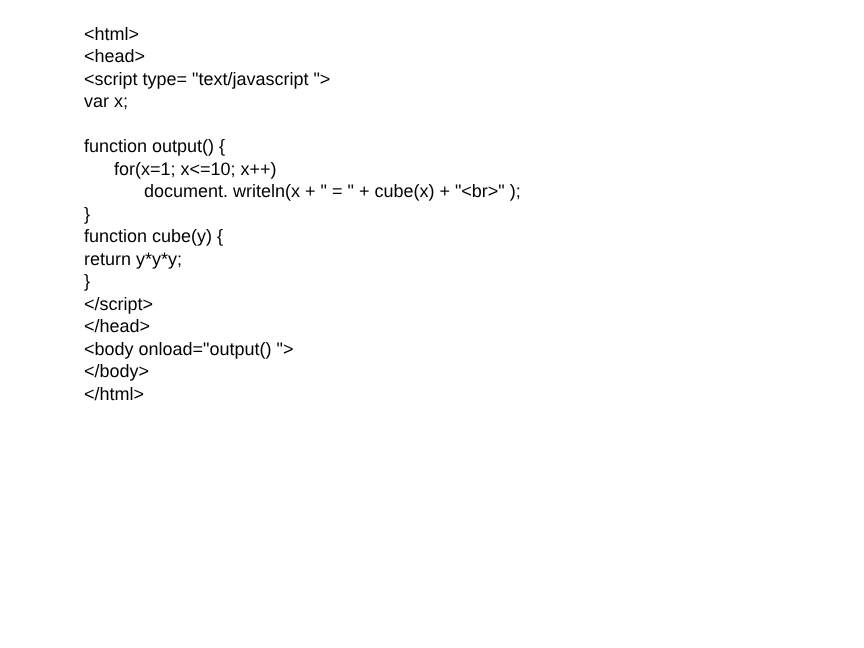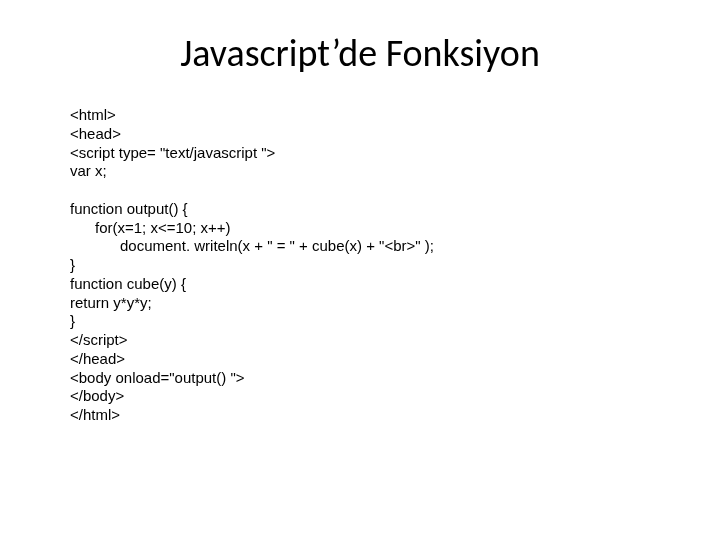--- a/index.html
+++ b/index.html
@@ -29,21 +29,20 @@
     line-height: 1.25;
     white-space: pre;
     font-family: Liberation Sans, sans-serif;
     margin-left: 10px;
   }
 </style>
 </head>
 <body>
 
 <div class="slide">
-  <div class="title">Javascript’de Fonksiyon</div>
   <div class="code">&lt;html&gt;
 &lt;head&gt;
 &lt;script type= "text/javascript "&gt;
 var x;
 
 function output() {
       for(x=1; x&lt;=10; x++)
             document. writeln(x + " = " + cube(x) + "&lt;br&gt;" );
 }
 function cube(y) {

